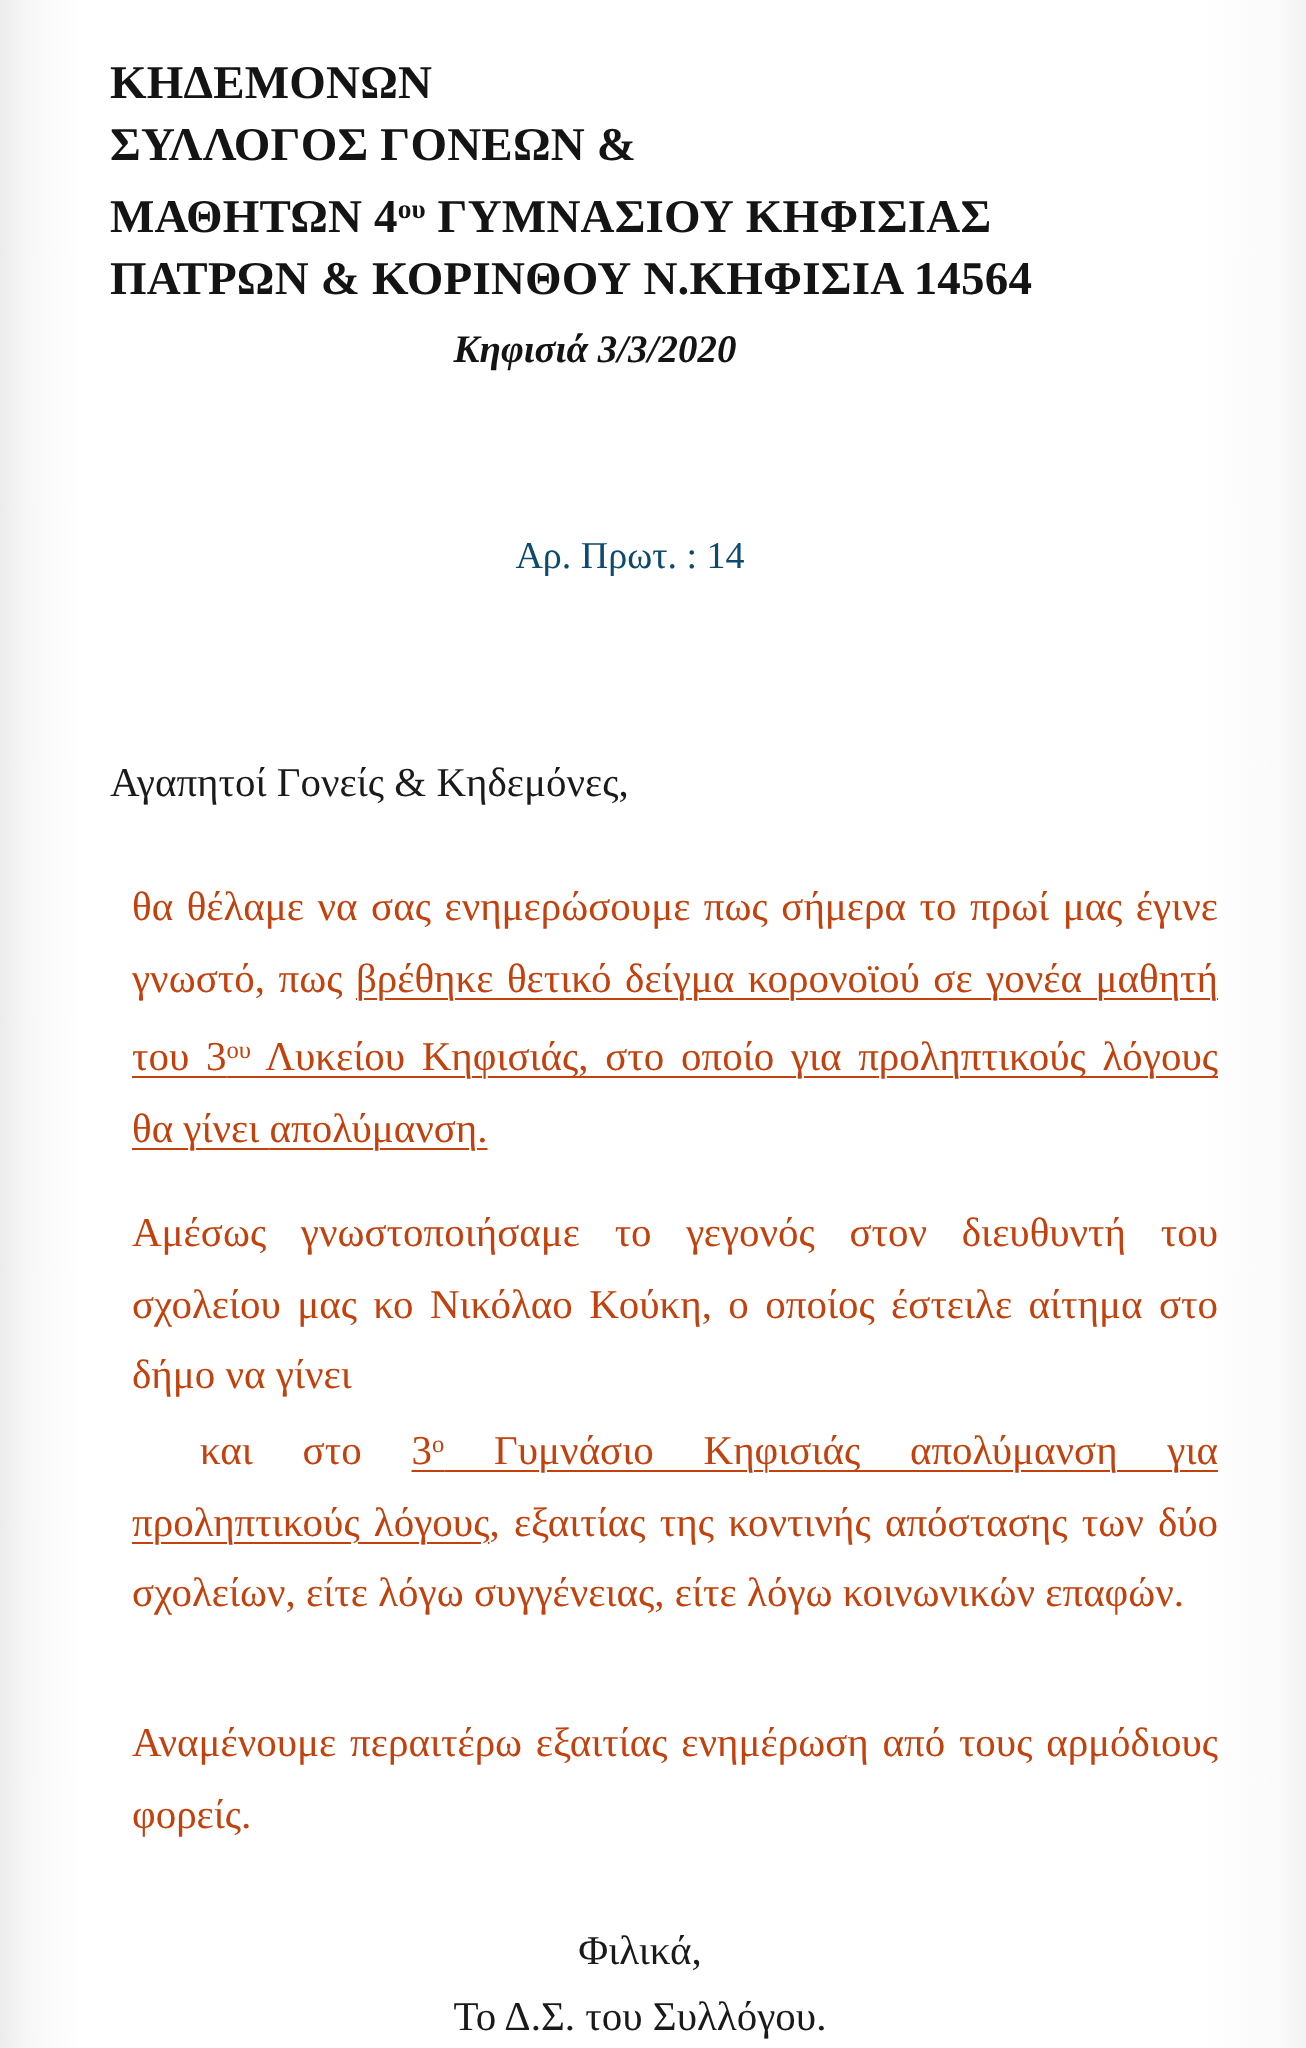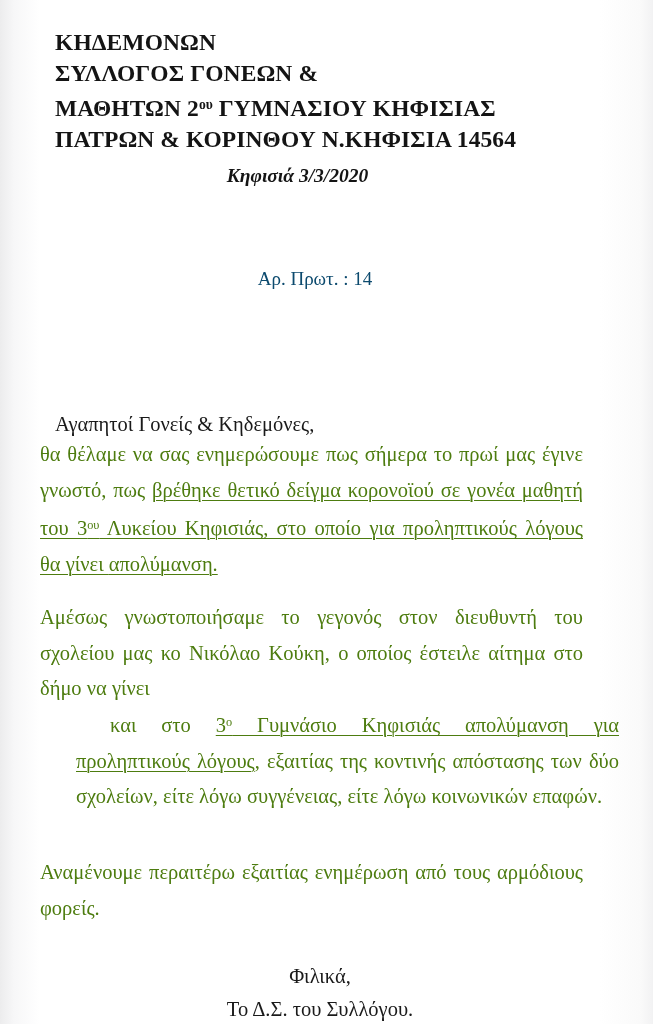--- a/index.html
+++ b/index.html
@@ -80,37 +80,36 @@
     color: #0c4a6e;
   }
 
   
   .salutation {
     position: absolute;
     left: 55px;
     top: 381px;
     font-size: 20.5px;
     color: #1a1a1a;
-    margin-top: 32px;
   }
 
   .body-block {
     position: absolute;
-    left: 40px;
+    left: 66px;
     width: 543px;
     font-size: 20.5px;
     line-height: 35.5px;
-    color: #4d7c0f;
+    color: #c2410c;
     text-align: justify;
     text-justify: inter-word;
   }
 
   .p1 { top: 437px; }
   .p2 { top: 600px; }
-  .p3 { top: 705px; margin-left: 36px; }
+  .p3 { top: 705px; }
   .p4 { top: 855px; }
 
   .u {
     text-decoration: underline;
     text-decoration-thickness: 1.2px;
     text-underline-offset: 3px;
   }
   .u sup {
     font-size: 0.6em;
     vertical-align: 0.5em;
@@ -135,21 +134,21 @@
 </head>
 <body>
 
 <div class="page"></div>
 
 <div class="content">
 
   <div class="letterhead">
     <span class="lh-line">ΚΗΔΕΜΟΝΩΝ</span>
     <span class="lh-line">ΣΥΛΛΟΓΟΣ ΓΟΝΕΩΝ &amp;</span>
-    <span class="lh-line"><span>ΜΑΘΗΤΩΝ 2</span><sup>ου</sup><span> ΓΥΜΝΑΣΙΟΥ ΚΗΦΙΣΙΑΣ</span></span>
+    <span class="lh-line"><span>ΜΑΘΗΤΩΝ 4</span><sup>ου</sup><span> ΓΥΜΝΑΣΙΟΥ ΚΗΦΙΣΙΑΣ</span></span>
     <span class="lh-line">ΠΑΤΡΩΝ &amp; ΚΟΡΙΝΘΟΥ Ν.ΚΗΦΙΣΙΑ 14564</span>
   </div>
 
   <div class="date-line">Κηφισιά 3/3/2020</div>
 
   <div class="protocol">Αρ. Πρωτ. : 14</div>
 
   <div class="salutation">Αγαπητοί Γονείς &amp; Κηδεμόνες,</div>
 
   <div class="body-block p1">

